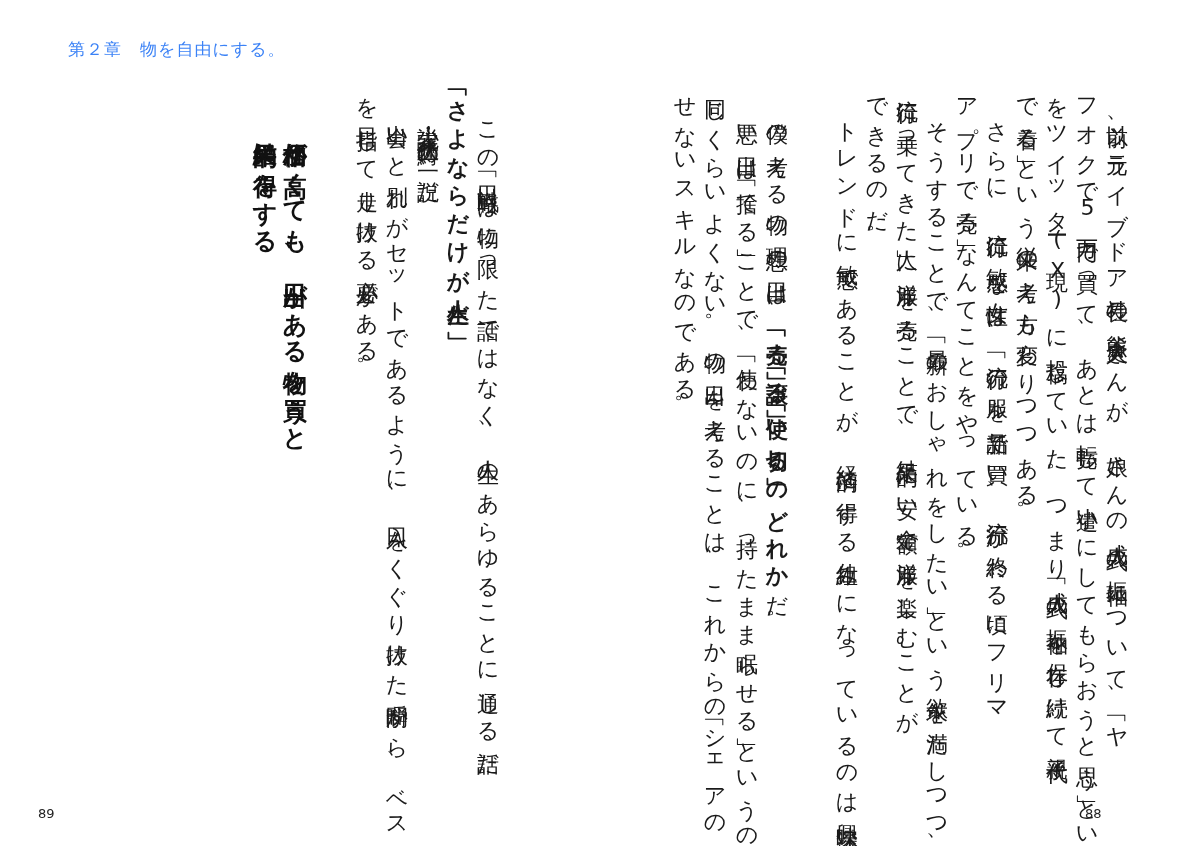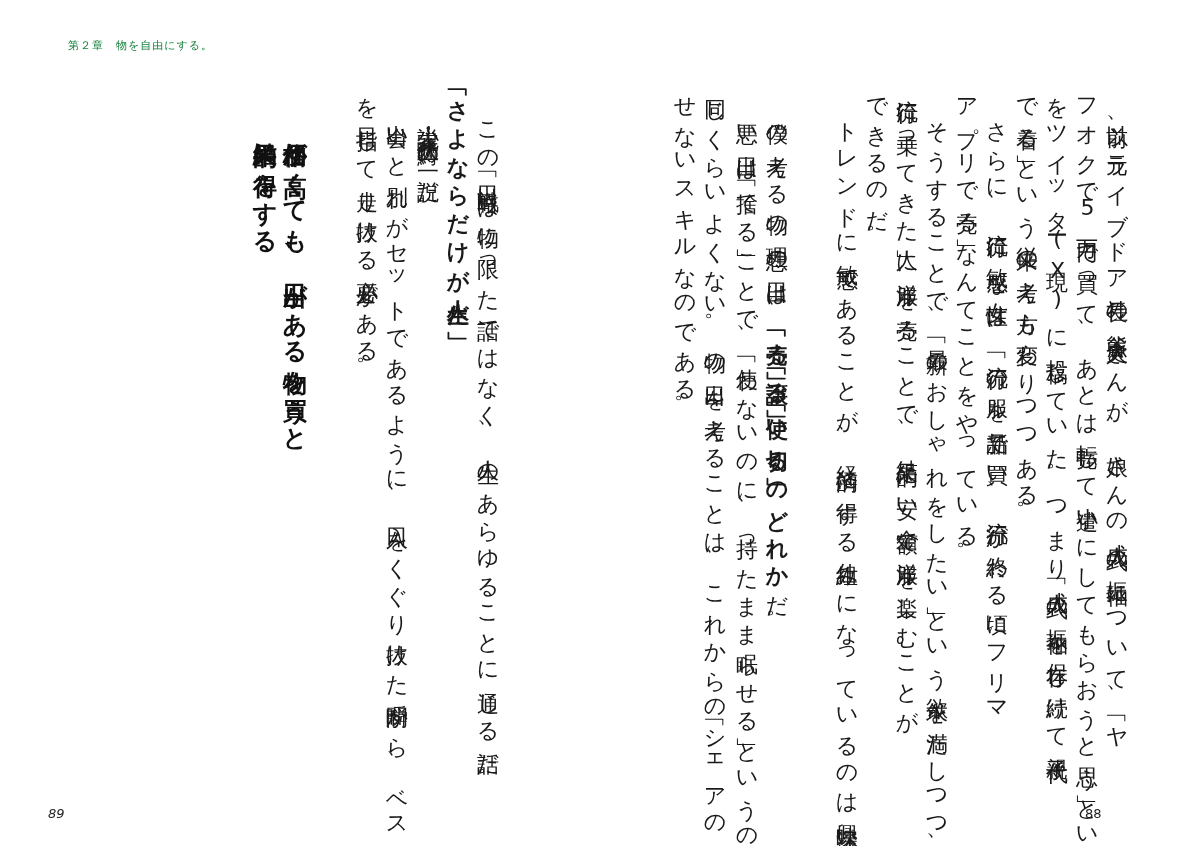--- a/index.html
+++ b/index.html
@@ -12,32 +12,32 @@
       height: 846px;
       position: relative;
       overflow: hidden;
       font-family: "DejaVu Sans", sans-serif;
       color: #1a1a1a;
     }
     .running-head {
       position: absolute;
       left: 68px;
       top: 38px;
-      font-size: 11px;
+      font-size: 17px;
       letter-spacing: 1px;
-      color: #15803d;
+      color: #3b82f6;
       white-space: pre;
     }
     .folio {
       position: absolute;
       top: 806px;
       font-size: 13px;
       color: #222;
     }
-    .folio.left { left: 48px; font-style: italic; }
+    .folio.left { left: 38px; }
     .folio.right { left: 1085px; }
 
     .col {
       position: absolute;
       top: 82px;
       width: 30px;
       writing-mode: vertical-rl;
       text-orientation: upright;
       font-size: 22px;
       line-height: 30px;

